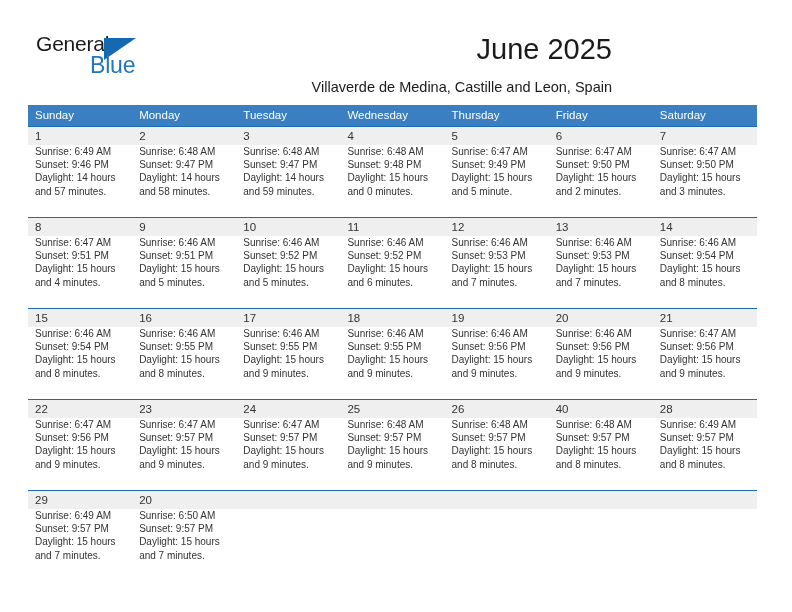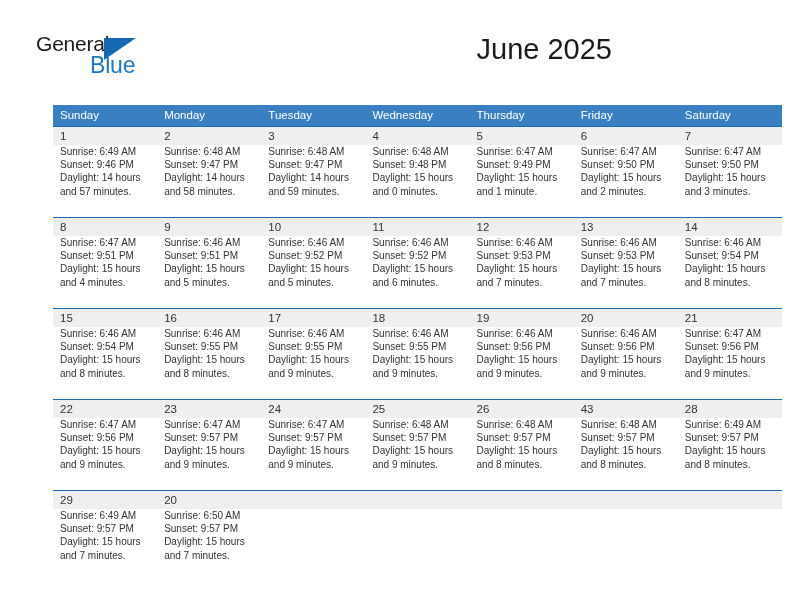--- a/index.html
+++ b/index.html
@@ -76,21 +76,20 @@
   }
 
   
   .calendar {
     position: absolute;
     left: 28px;
     top: 105px;
     width: 729px;
     border-collapse: collapse;
     table-layout: fixed;
-    margin-left: 25px;
   }
   .calendar th {
     background: #3a7fc1;
     color: #ffffff;
     font-size: 11.5px;
     font-weight: normal;
     text-align: left;
     padding: 4px 0 5px 7px;
     height: 21px;
     border: none;
@@ -132,20 +131,21 @@
 
   <div class="header">
 
     <div class="logo">
       <span class="logo-general">General</span>
       <span class="logo-triangle"></span>
       <span class="logo-blue">Blue</span>
     </div>
 
     <div class="title">June 2025</div>
+    <div class="subtitle">Villaverde de Medina, Castille and Leon, Spain</div>
   </div>
 
   <table class="calendar">
     <thead>
       <tr>
         <th>Sunday</th>
         <th>Monday</th>
         <th>Tuesday</th>
         <th>Wednesday</th>
         <th>Thursday</th>
@@ -199,21 +199,21 @@
               </div>
             </div>
           </td>
           <td>
             <div class="cell-inner">
               <div class="daynum">5</div>
               <div class="details">
                 <div>Sunrise: 6:47 AM</div>
                 <div>Sunset: 9:49 PM</div>
                 <div>Daylight: 15 hours</div>
-                <div>and 1 minute.</div>
+                <div>and 5 minute.</div>
               </div>
             </div>
           </td>
           <td>
             <div class="cell-inner">
               <div class="daynum">6</div>
               <div class="details">
                 <div>Sunrise: 6:47 AM</div>
                 <div>Sunset: 9:50 PM</div>
                 <div>Daylight: 15 hours</div>
@@ -442,21 +442,21 @@
               <div class="details">
                 <div>Sunrise: 6:48 AM</div>
                 <div>Sunset: 9:57 PM</div>
                 <div>Daylight: 15 hours</div>
                 <div>and 8 minutes.</div>
               </div>
             </div>
           </td>
           <td>
             <div class="cell-inner">
-              <div class="daynum">43</div>
+              <div class="daynum">40</div>
               <div class="details">
                 <div>Sunrise: 6:48 AM</div>
                 <div>Sunset: 9:57 PM</div>
                 <div>Daylight: 15 hours</div>
                 <div>and 8 minutes.</div>
               </div>
             </div>
           </td>
           <td>
             <div class="cell-inner">

